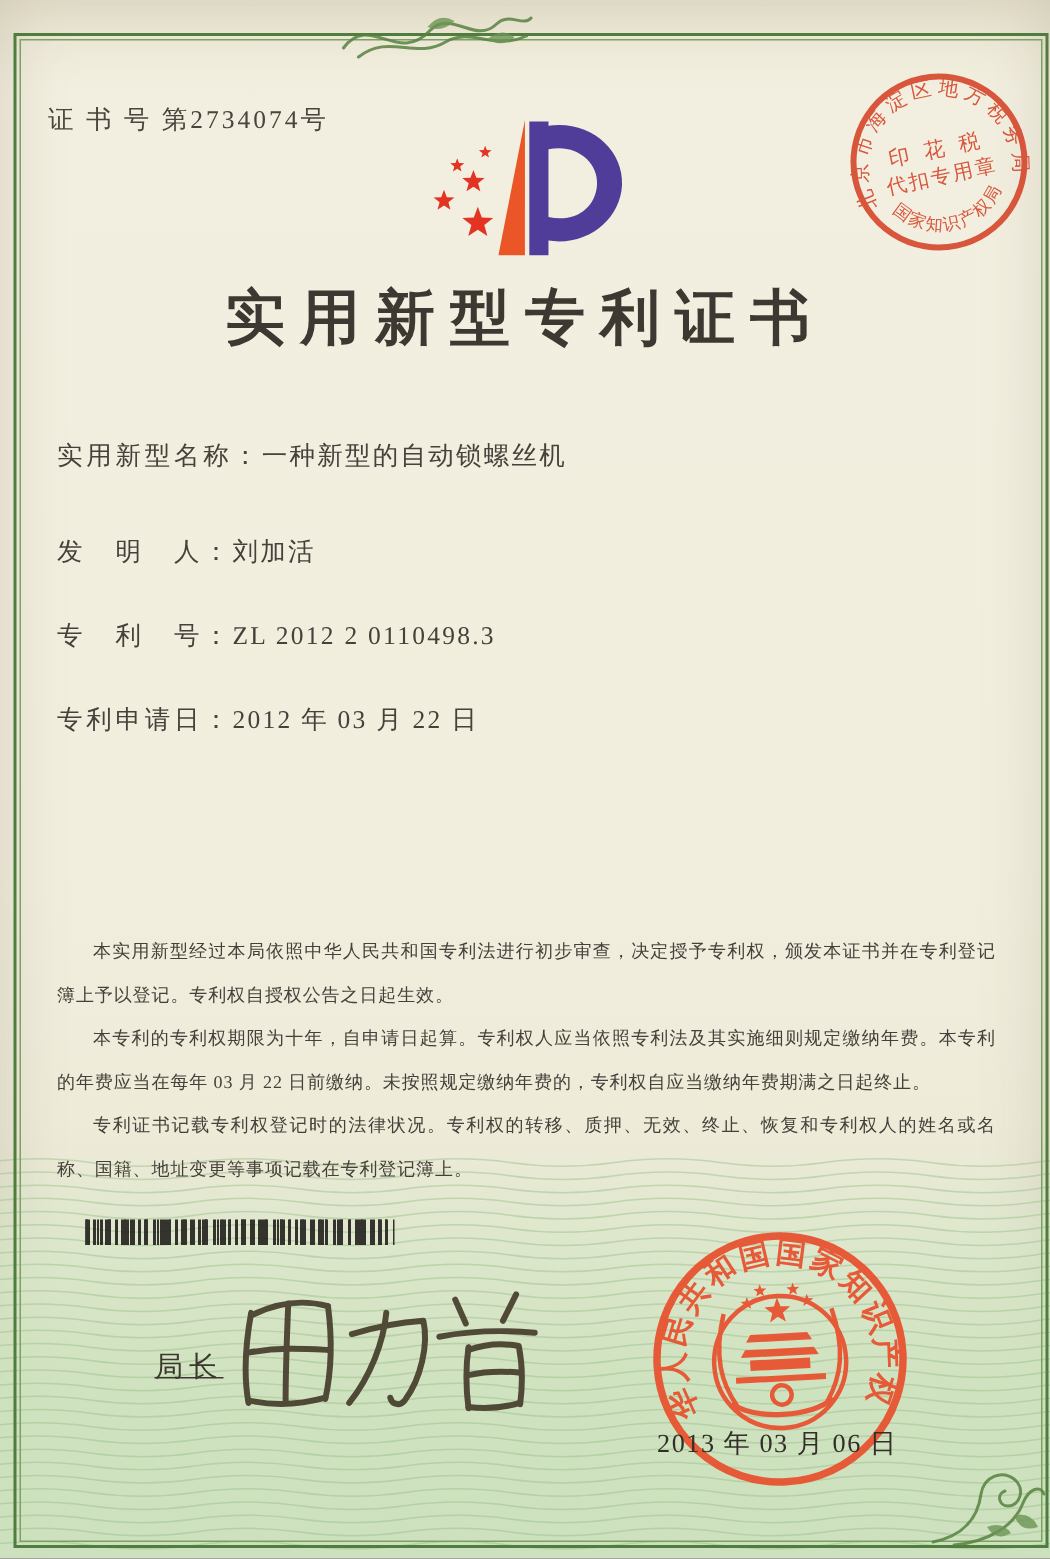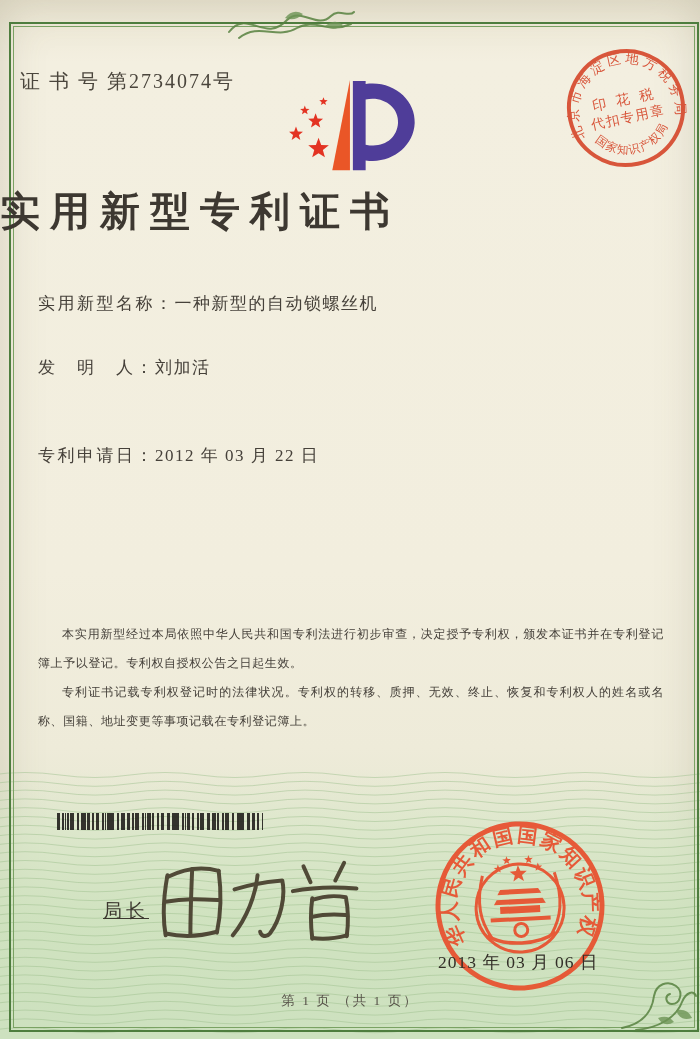--- a/index.html
+++ b/index.html
@@ -16,23 +16,23 @@
   .green-zone svg{position:absolute;left:0;bottom:0;}
   .wave{fill:none;stroke:#9dbf8d;stroke-width:1;opacity:.5;}
   
   .frame{position:absolute;left:9px;top:22px;width:686px;height:1006px;
     border:2px solid #4e7d3e;pointer-events:none;}
   .frame::after{content:'';position:absolute;inset:2px;border:1px solid #7aa263;}
   .ornament{position:absolute;}
   .orn-stroke{fill:none;stroke:#57813f;stroke-width:2;opacity:.85;stroke-linecap:round;}
   .orn-fill{fill:#6d9455;opacity:.8;}
   
-  .cert-no{position:absolute;left:20px;top:68px;font-size:20px;letter-spacing:2px;color:#4a453c;}
+  .cert-no{position:absolute;left:32px;top:68px;font-size:17px;letter-spacing:2px;color:#4a453c;}
   .logo{position:absolute;left:262px;top:78px;}
-  .title{position:absolute;left:0;top:184px;width:100%;text-align:left;
+  .title{position:absolute;left:0;top:184px;width:100%;text-align:center;
     font-size:40px;font-weight:700;letter-spacing:10px;color:#3d3831;margin:0;}
   
   .tax-stamp{position:absolute;left:560px;top:42px;transform:rotate(-12deg);opacity:.92;}
   .tax-stamp text{fill:#d64a2e;font-family:"Liberation Sans","DejaVu Sans",sans-serif;}
   .tax-stamp circle{stroke:#d64a2e;}
   
   .field{position:absolute;left:38px;font-size:17px;white-space:nowrap;color:#46413a;}
   .field .lab{letter-spacing:2.5px;}
   .field .val{letter-spacing:1.5px;}
   .redact{display:inline-block;position:relative;top:3px;width:300px;height:22px;margin-left:4px;
@@ -149,26 +149,30 @@
   </svg>
 
   <h1 class="title">实用新型专利证书</h1>
 
   <div class="field" style="top:292px">
     <span class="lab">实用新型名称：</span><span class="val">一种新型的自动锁螺丝机</span>
   </div>
   <div class="field" style="top:356px">
     <span class="lab">发　明　人：</span><span class="val">刘加活</span>
   </div>
-  <div class="field" style="top:444px">
+  <div class="field" style="top:412px">
+    <span class="lab">专　利　号：</span><span class="val">ZL 2012 2 0110498.3</span>
+  </div>
+  <div class="field" style="top:468px">
     <span class="lab">专利申请日：</span><span class="val">2012 年 03 月 22 日</span>
   </div>
 
   <div class="body-text">
     <p>本实用新型经过本局依照中华人民共和国专利法进行初步审查，决定授予专利权，颁发本证书并在专利登记簿上予以登记。专利权自授权公告之日起生效。</p>
+    <p>本专利的专利权期限为十年，自申请日起算。专利权人应当依照专利法及其实施细则规定缴纳年费。本专利的年费应当在每年 03 月 22 日前缴纳。未按照规定缴纳年费的，专利权自应当缴纳年费期满之日起终止。</p>
     <p>专利证书记载专利权登记时的法律状况。专利权的转移、质押、无效、终止、恢复和专利权人的姓名或名称、国籍、地址变更等事项记载在专利登记簿上。</p>
   </div>
 
   <div class="barcode"></div>
 
   <div class="director">局长</div>
   <svg class="signature" width="212" height="115" viewBox="0 0 240 120" aria-label="田力普">
     <g stroke="#463d2c" stroke-width="4.5" fill="none" stroke-linecap="round" stroke-linejoin="round" opacity=".92">
       <path d="M22,28 C18,50 16,74 20,96"></path>
       <path d="M22,30 C42,20 62,18 80,23"></path>
@@ -210,15 +214,14 @@
         <path d="M60,101 h60 v4 h-60 z"></path>
       </g>
       <circle class="seal-line" cx="90" cy="114" r="6.5" stroke-width="3"></circle>
       <path class="seal-line" d="M56,118 C72,130 108,130 124,118" stroke-width="3.5"></path>
       <path class="seal-line" d="M54,58 C46,86 50,104 60,120" stroke-width="3"></path>
       <path class="seal-line" d="M126,58 C134,86 130,104 120,120" stroke-width="3"></path>
     </g>
   </svg>
   <div class="seal-date">2013 年 03 月 06 日</div>
 
-  <div class="footer">第 1 页 （共 1 页）</div>
 
 </div>
 
 </body></html>

